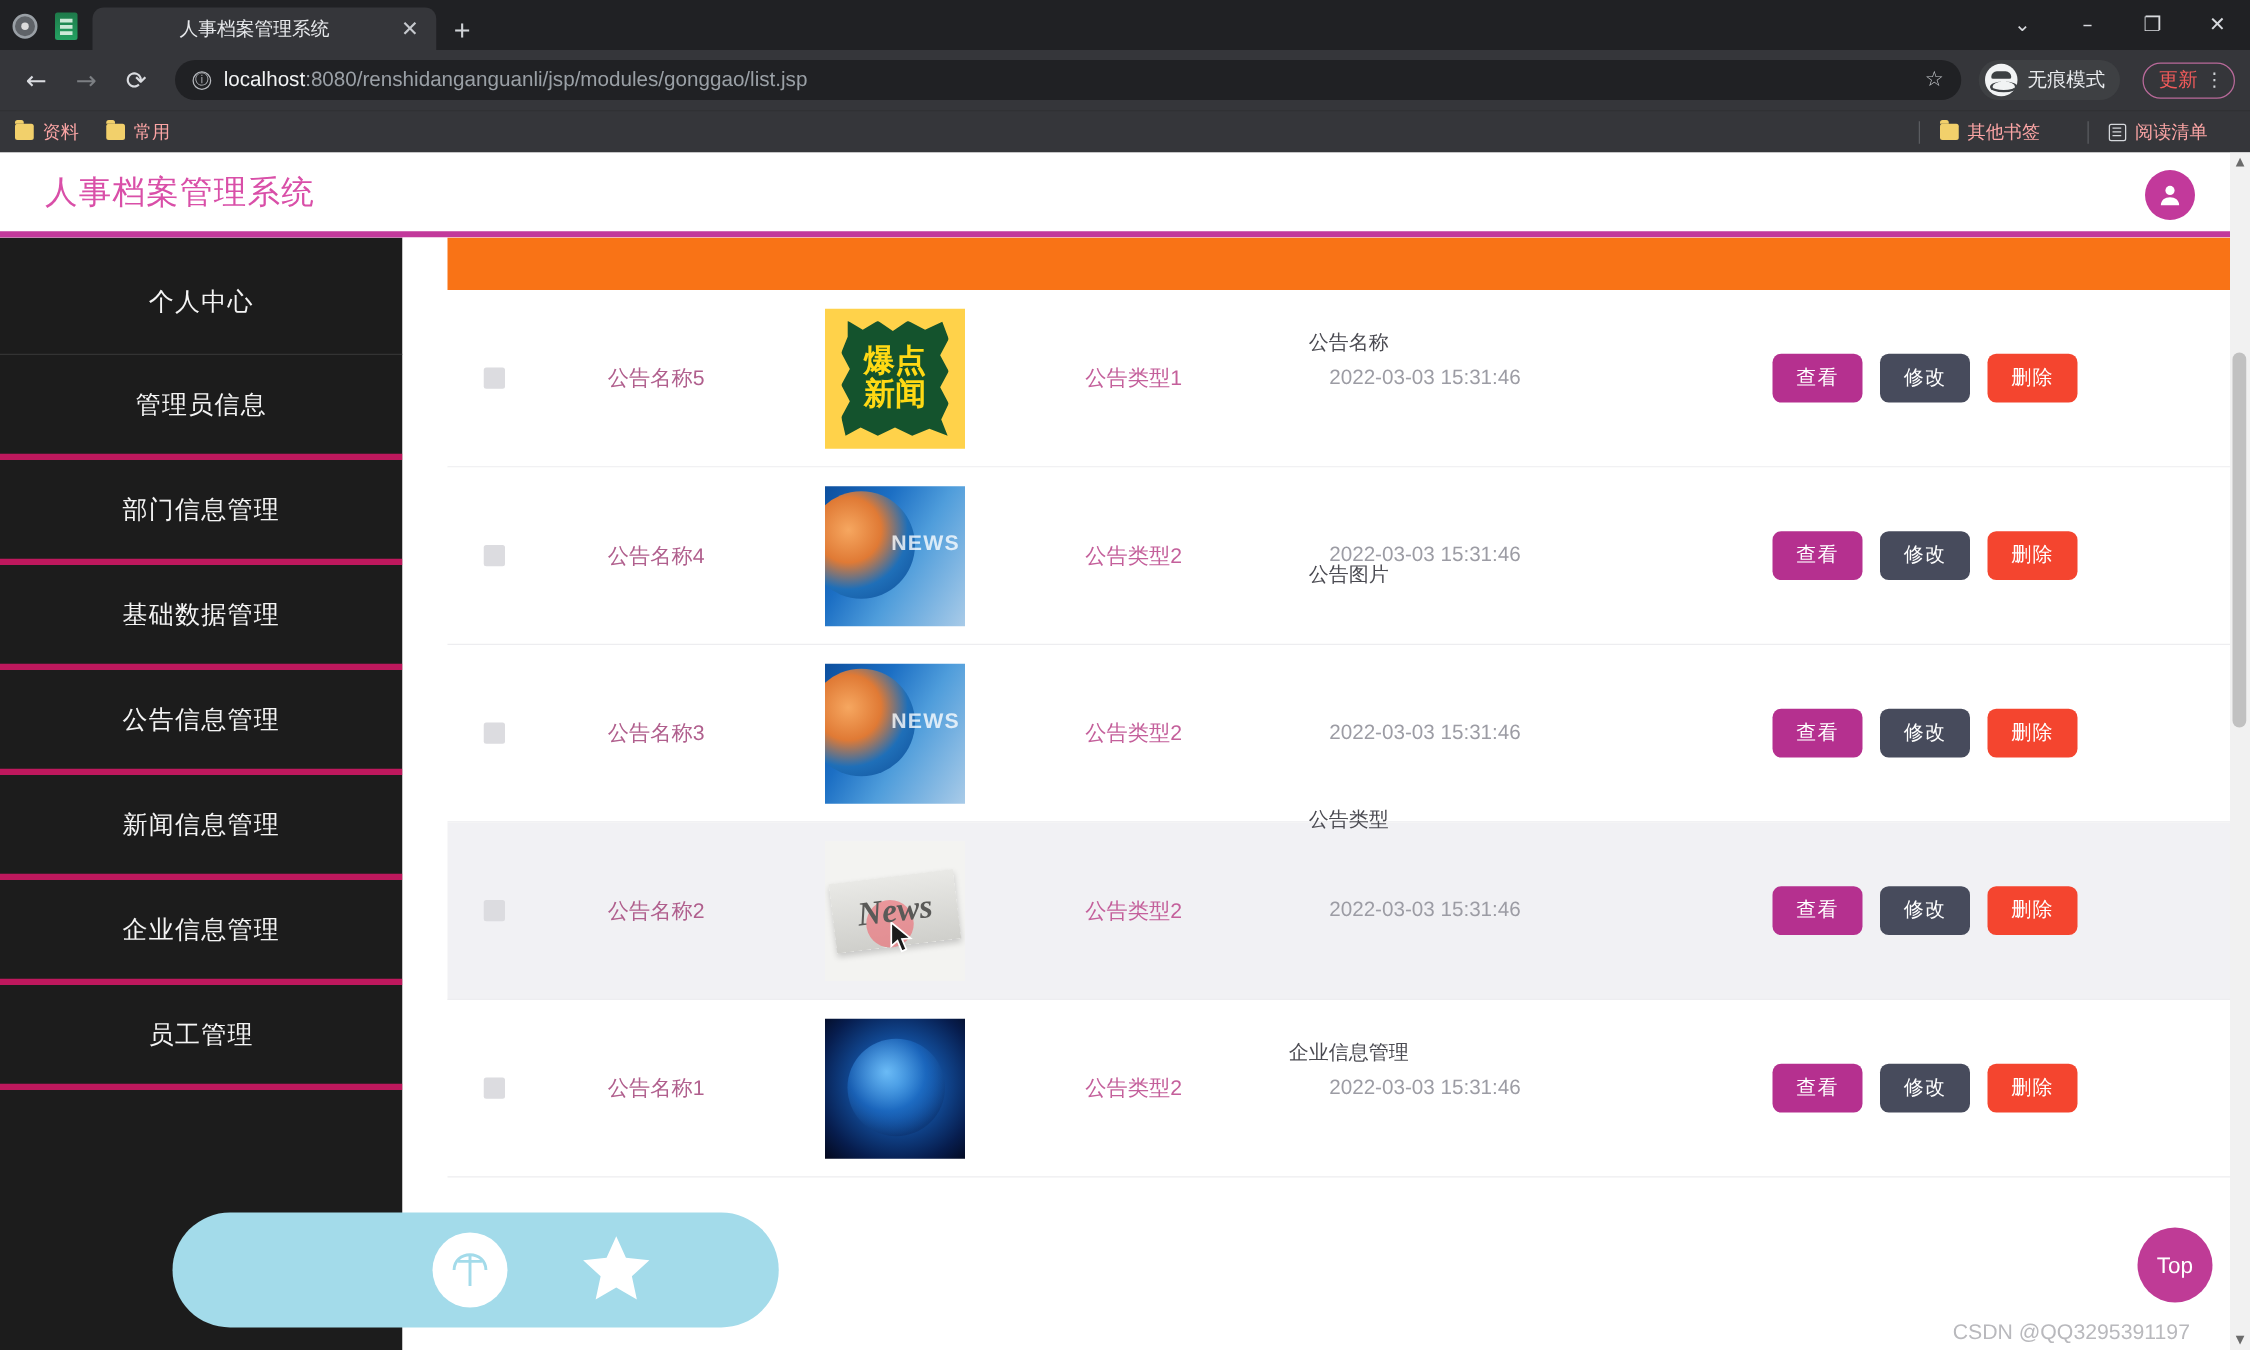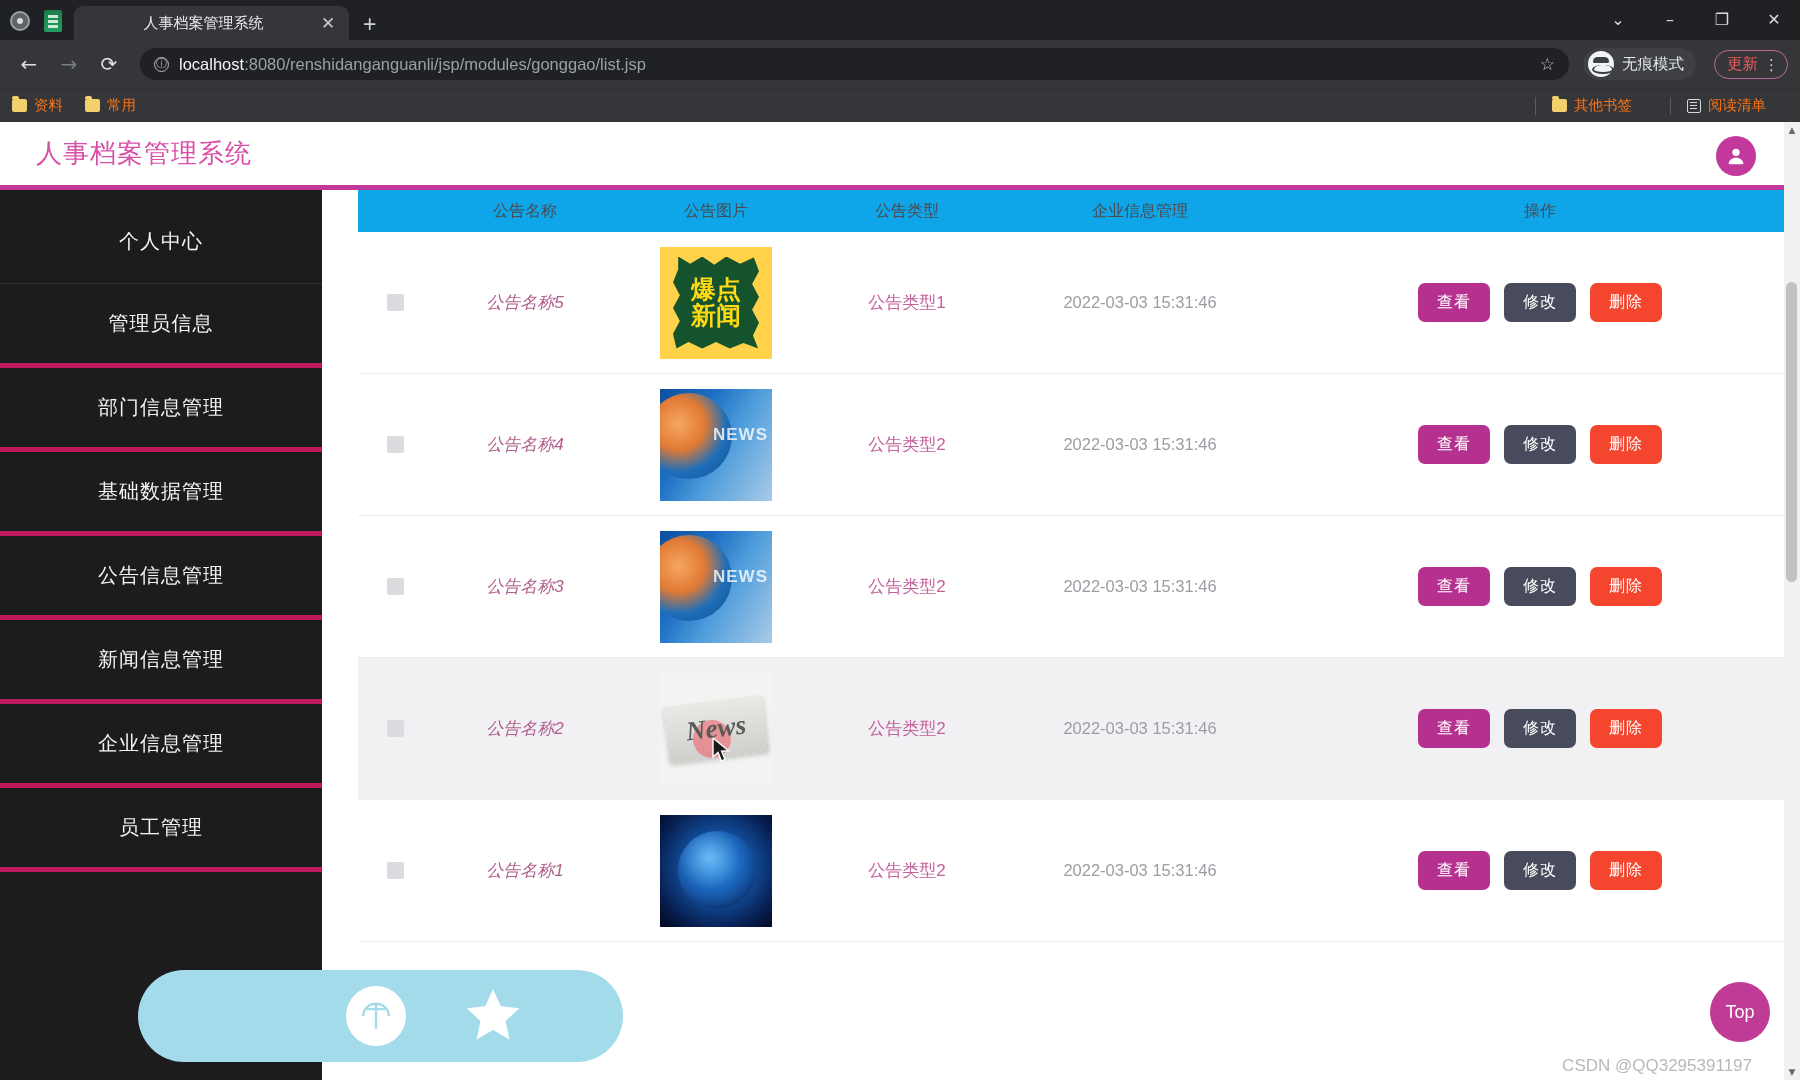--- a/index.html
+++ b/index.html
@@ -123,21 +123,21 @@
   .update-label { color: #f05a5a; font-size: 15.5px; }
   .kebab { color: #cfd2d6; font-size: 15px; letter-spacing: 0; line-height: 1; }
 
   .bookmarkbar {
     height: 34px; background: #35363a;
     display: flex; align-items: center; padding: 0 12px;
     border-top: 1px solid #303134;
   }
   .bm {
     display: flex; align-items: center; gap: 7px;
-    margin-right: 22px; color: #f97316; font-size: 14.5px;
+    margin-right: 22px; color: #fca5a5; font-size: 14.5px;
   }
   .folder-ico {
     width: 15px; height: 13px; background: #f2d06b; border-radius: 2px;
     position: relative; flex: 0 0 auto;
   }
   .folder-ico::before{
     content:""; position:absolute; left:0; top:-3px; width:7px; height:3px;
     background:#f2d06b; border-radius:2px 2px 0 0;
   }
   .bm-right { margin-left: auto; display: flex; align-items: center; }
@@ -185,21 +185,21 @@
   }
   .side-item.top { border-bottom: 1px solid #333; }
 
   .content {
     flex: 1; background: #ffffff; position: relative;
     overflow: hidden; padding-left: 36px;
   }
 
   .grid-head {
     display: flex; align-items: center; height: 42px;
-    background: #0ea5e9; color: #4b4b52; font-size: 16px;
+    background: #f97316; color: #4b4b52; font-size: 16px; flex-direction: column;
   }
   .grid-head .cell { text-align: center; }
   .c-check { width: 74px; flex: 0 0 74px; }
   .c-name  { width: 186px; flex: 0 0 186px; }
   .c-img   { width: 196px; flex: 0 0 196px; }
   .c-type  { width: 186px; flex: 0 0 186px; }
   .c-time  { width: 280px; flex: 0 0 280px; }
   .c-ops   { flex: 1; }
 
   .grid-row {
@@ -208,21 +208,21 @@
     min-height: 142px; background: #fff;
   }
   .grid-row.hovered { background: #f1f1f4; }
   .grid-row .cell {
     display: flex; align-items: center; justify-content: center;
     align-self: stretch;
   }
   .checkbox {
     width: 17px; height: 17px; background: #dcdce0; border-radius: 2px;
   }
-  .link-cell { color: #b05f8d; font-size: 17px; font-style: italic; }
+  .link-cell { color: #b05f8d; font-size: 17px; }
   .type-cell { color: #c4609b; font-size: 17px; }
   .time-cell { color: #9c9ca4; font-size: 16.5px; }
 
   .thumb {
     width: 112px; height: 112px;
     background: #ffffff; overflow: hidden; position: relative;
   }
   
   .thumb.t-baodian {
     background: #ffd24a;

